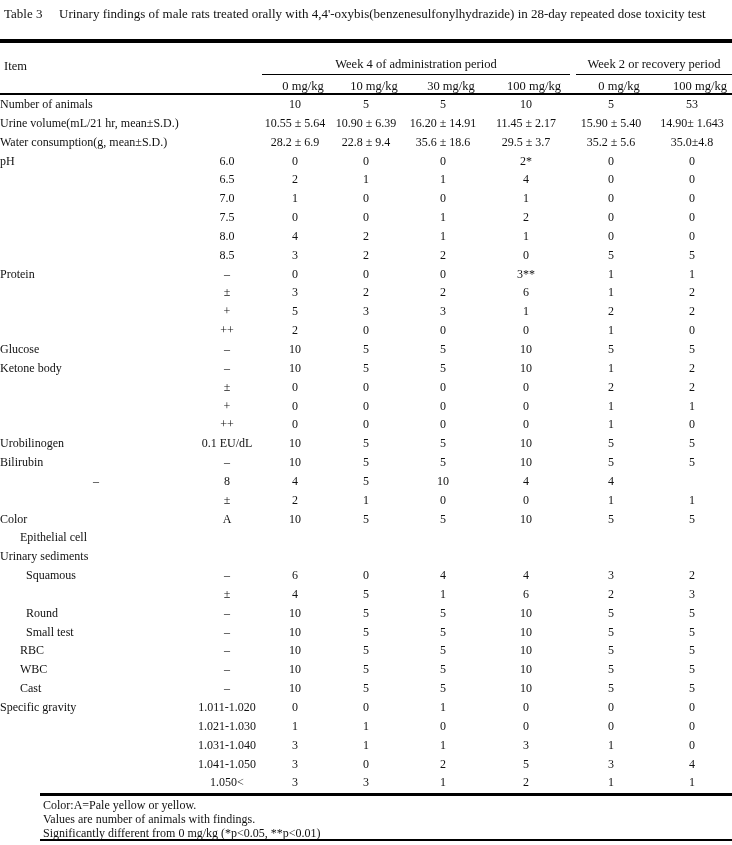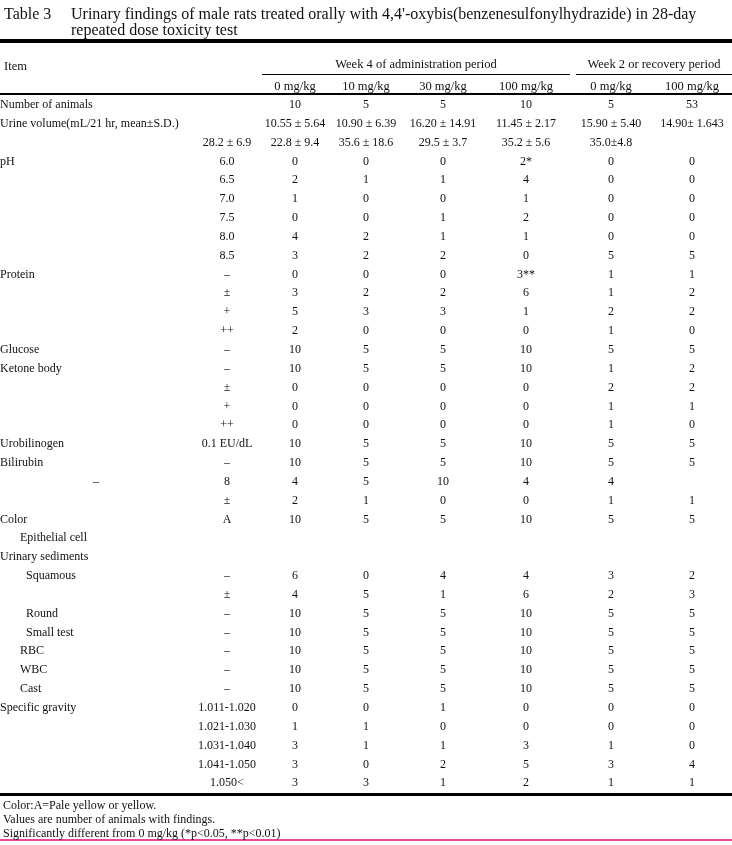--- a/index.html
+++ b/index.html
@@ -5,42 +5,42 @@
   html,body{margin:0;padding:0;background:#fff;}
   .page{
     position:relative;
     width:732px;height:845px;
     background:#fff;color:#111;
     font-family:"Liberation Serif","DejaVu Serif",serif;
     font-size:12px;
     box-sizing:border-box;
     overflow:hidden;
   }
-  .caption{display:flex;align-items:flex-start;padding:6px 4px 0 4px;height:39px;box-sizing:border-box;line-height:16px;font-size:16px;}
+  .caption{display:flex;align-items:flex-start;padding:6px 4px 0 4px;height:39px;box-sizing:border-box;line-height:16px;font-size:13px;}
   .cap-label{flex:0 0 55px;}
-  .cap-text{flex:1;padding-right:2px;margin-left:12px;}
+  .cap-text{flex:1;padding-right:2px;}
   .thead{border-top:4px solid #000;border-bottom:2px solid #000;height:56px;box-sizing:border-box;position:relative;}
   .item-label{position:absolute;left:4px;top:0;height:46px;display:flex;align-items:center;font-size:12.5px;}
   .grp-row{display:flex;height:24px;box-sizing:border-box;margin-top:8px;}
   .grp-spacer{flex:0 0 262px;}
   .grp{display:flex;align-items:flex-end;justify-content:center;border-bottom:1px solid #000;padding-bottom:2px;box-sizing:border-box;font-size:12.5px;}
   .grp1{flex:0 0 308px;}
   .grp-gap{flex:0 0 6px;}
   .grp2{flex:0 0 156px;}
-  .dose-row{display:grid;grid-template-columns:262px 66px 76px 78px 88px 82px 80px;height:22px;align-items:center;}
+  .dose-row{display:grid;grid-template-columns:262px 66px 76px 78px 88px 82px 80px;height:22px;align-items:center;padding-left:8px;}
   .dose-cell{text-align:center;font-size:12.5px;}
   .tbody{height:698px;}
   .trow{display:grid;grid-template-columns:192px 70px 66px 76px 78px 88px 82px 80px;height:18.85px;align-items:center;}
   .cell{white-space:nowrap;overflow:visible;line-height:18.85px;}
   .cell.label{text-align:left;}
   .cell.label.ind1{padding-left:20px;}
   .cell.label.ind2{padding-left:26px;}
   .cell.level{text-align:center;}
   .cell.val{text-align:center;}
-  .tfoot{border-top:3px solid #000;border-bottom:2px solid #ec4899;height:48px;box-sizing:border-box;padding:2px 0 0 3px;font-size:12px;}
+  .tfoot{border-top:3px solid #000;border-bottom:2px solid #000000;height:48px;box-sizing:border-box;padding:2px 0 0 3px;font-size:12px;margin-left:40px;}
   .tfoot .fn{line-height:14.2px;}
 </style>
 </head>
 <body>
 
 <div class="page">
 
   <div class="caption">
     <span class="cap-label">Table 3</span>
     <span class="cap-text">Urinary findings of male rats treated orally with 4,4'-oxybis(benzenesulfonylhydrazide) in 28-day repeated dose toxicity test</span>
@@ -80,20 +80,21 @@
         <div class="cell label ind0">Urine volume(mL/21 hr, mean±S.D.)</div>
         <div class="cell level"></div>
         <div class="cell val">10.55 ± 5.64</div>
         <div class="cell val">10.90 ± 6.39</div>
         <div class="cell val">16.20 ± 14.91</div>
         <div class="cell val">11.45 ± 2.17</div>
         <div class="cell val">15.90 ± 5.40</div>
         <div class="cell val">14.90± 1.643</div>
       </div>
       <div class="trow">
+        <div class="cell label ind0">Water consumption(g, mean±S.D.)</div>
         <div class="cell level"></div>
         <div class="cell val">28.2 ± 6.9</div>
         <div class="cell val">22.8 ± 9.4</div>
         <div class="cell val">35.6 ± 18.6</div>
         <div class="cell val">29.5 ± 3.7</div>
         <div class="cell val">35.2 ± 5.6</div>
         <div class="cell val">35.0±4.8</div>
       </div>
       <div class="trow">
         <div class="cell label ind0">pH</div>

